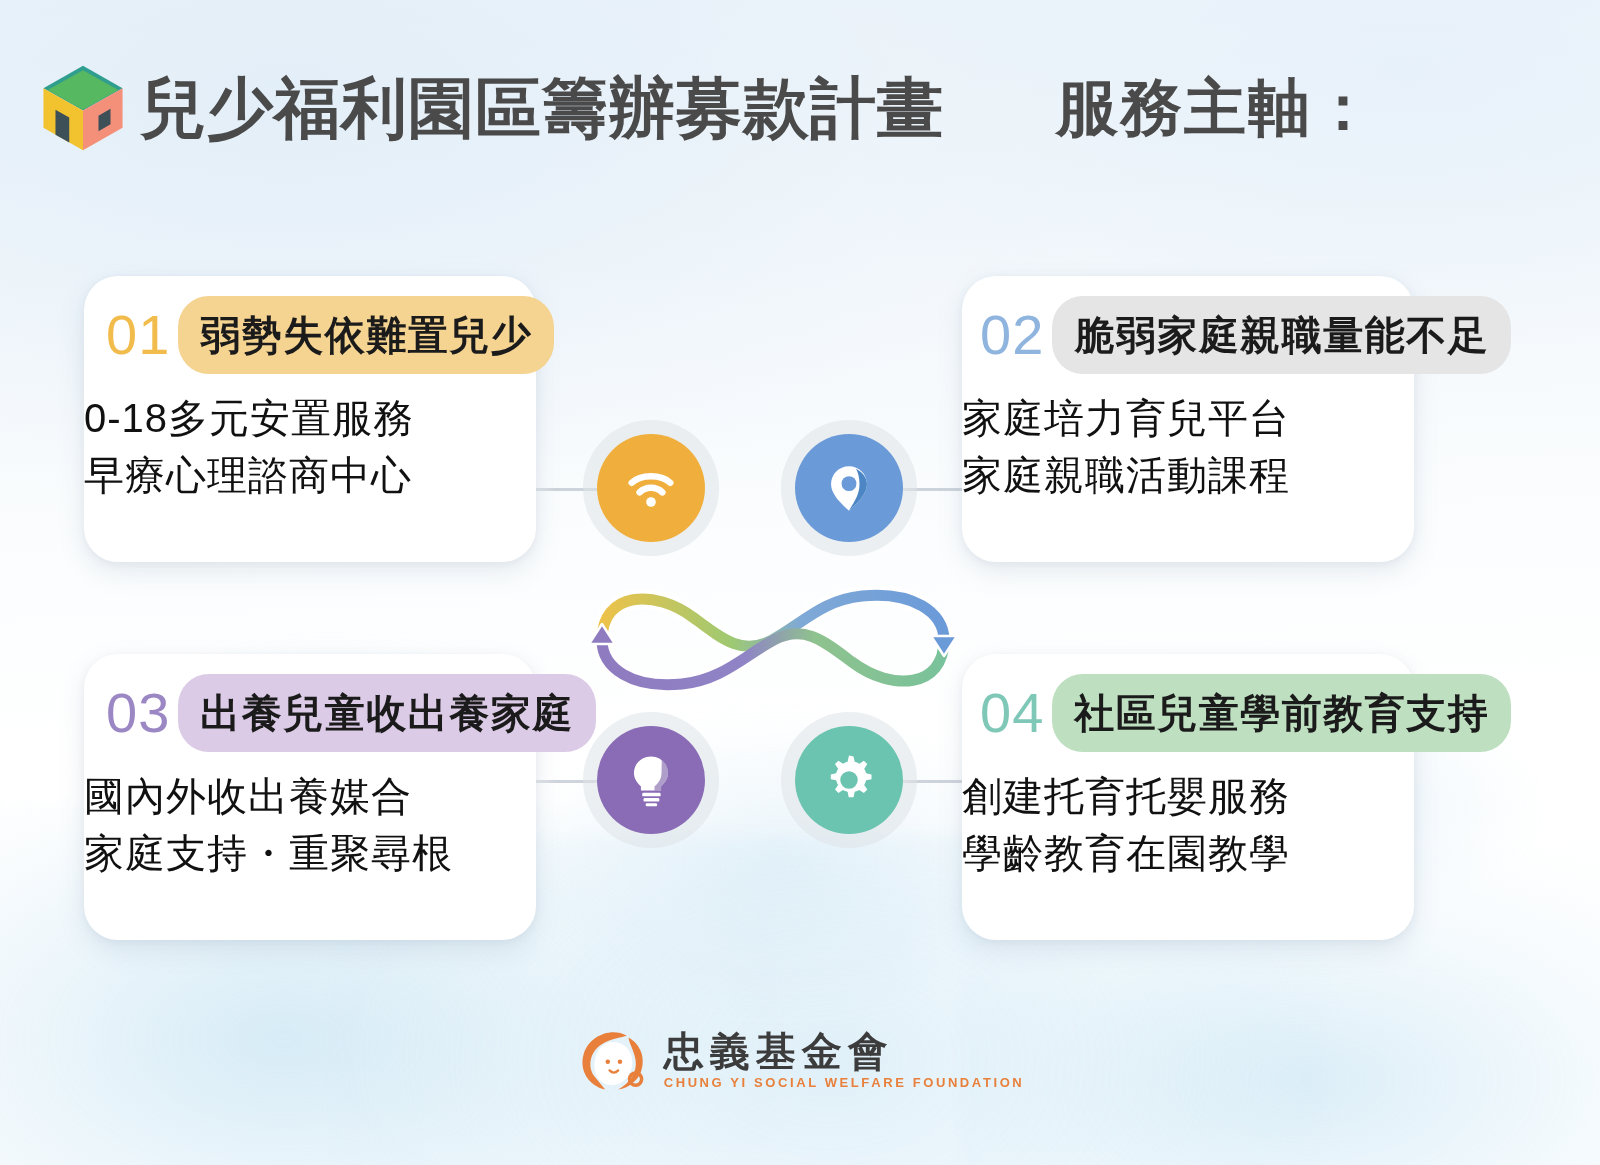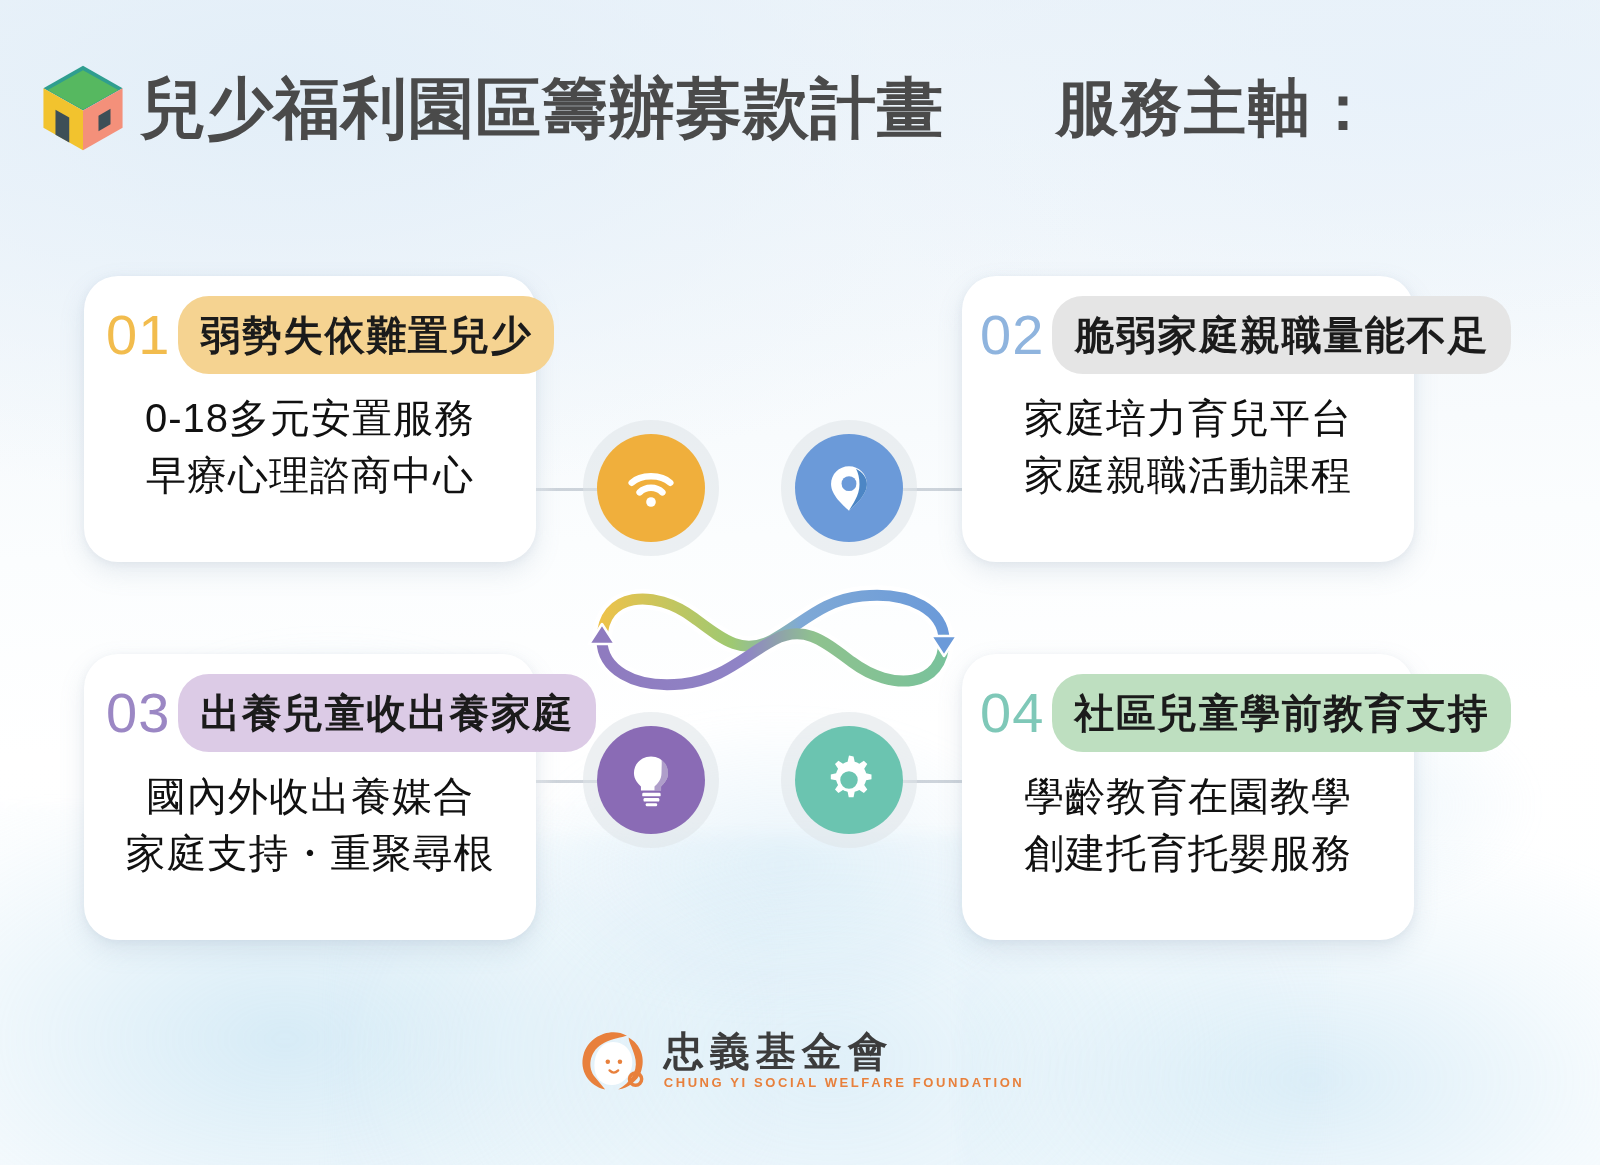--- a/index.html
+++ b/index.html
@@ -145,21 +145,21 @@
     line-height: 1;
   }
   
   .card-01 .card-pill { margin-right: -58px; }
   .card-02 .card-pill { margin-right: -72px; }
   .card-03 .card-pill { margin-right: -58px; }
   .card-04 .card-pill { margin-right: -74px; }
 
   .card-body {
     margin-top: 22px;
-    text-align: center;
+    text-align: left;
     font-size: 40px;
     font-weight: 500;
     color: #111111;
     line-height: 1.42;
     letter-spacing: 1px;
   }
   .card-body .line { display: block; white-space: nowrap; }
 
   
   .connector {
@@ -290,22 +290,22 @@
       <span class="line">家庭支持・重聚尋根</span>
     </div>
   </div>
 
   <div class="card card-04">
     <div class="card-head">
       <span class="card-num" style="color:#7fc8b8;">04</span>
       <span class="card-pill" style="background:#bedfc0;">社區兒童學前教育支持</span>
     </div>
     <div class="card-body">
+      <span class="line">創建托育托嬰服務</span>
       <span class="line">學齡教育在園教學</span>
-      <span class="line">創建托育托嬰服務</span>
     </div>
   </div>
 
   <div class="badge badge-wifi">
     <svg viewBox="0 0 64 64">
       <g fill="none" stroke="#ffffff" stroke-width="7.5" stroke-linecap="round">
         <path d="M10 26 C 20 16, 44 16, 54 26"></path>
         <path d="M19 37 C 26 30, 38 30, 45 37"></path>
       </g>
       <circle cx="32" cy="48" r="5.5" fill="#ffffff"></circle>

